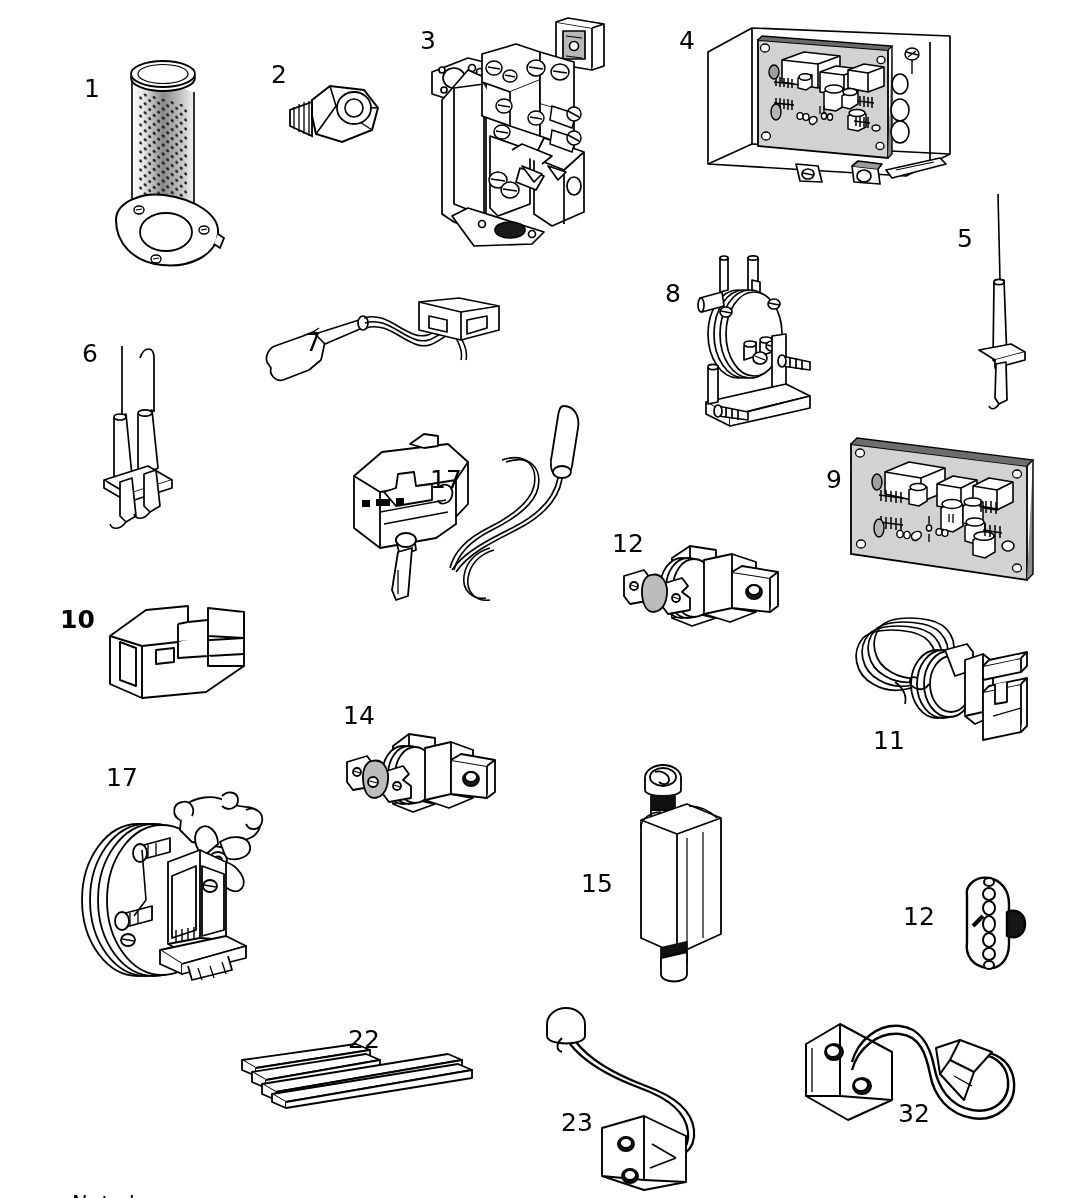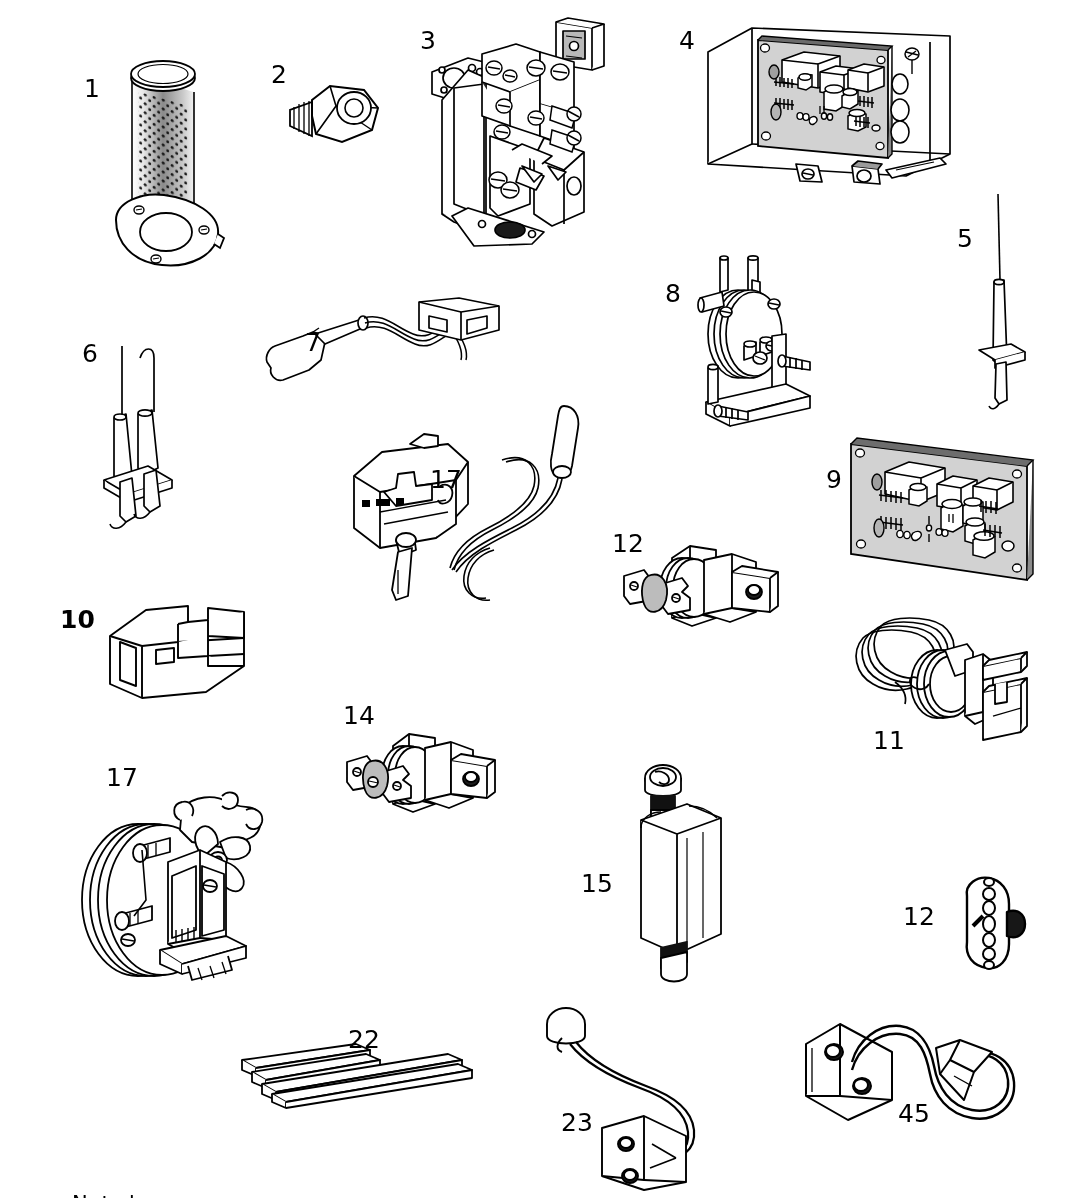--- a/index.html
+++ b/index.html
@@ -800,20 +800,20 @@
   <div class="callout" style="left:60px;top:607px;font-weight:bold;">10</div>
   <div class="callout" style="left:430px;top:467px;">17</div>
   <div class="callout" style="left:612px;top:531px;text-align:right;">12</div>
   <div class="callout" style="left:873px;top:728px;">11</div>
   <div class="callout" style="left:343px;top:703px;">14</div>
   <div class="callout" style="left:581px;top:871px;">15</div>
   <div class="callout" style="left:903px;top:904px;">12</div>
   <div class="callout" style="left:106px;top:765px;">17</div>
   <div class="callout" style="left:348px;top:1027px;">22</div>
   <div class="callout" style="left:561px;top:1110px;">23</div>
-  <div class="callout" style="left:898px;top:1101px;">45</div>
+  <div class="callout" style="left:898px;top:1101px;">32</div>
 
   <div id="note">
     <span class="nl">Not shown</span>
     
   </div>
 
 </div>
 
 </body></html>

